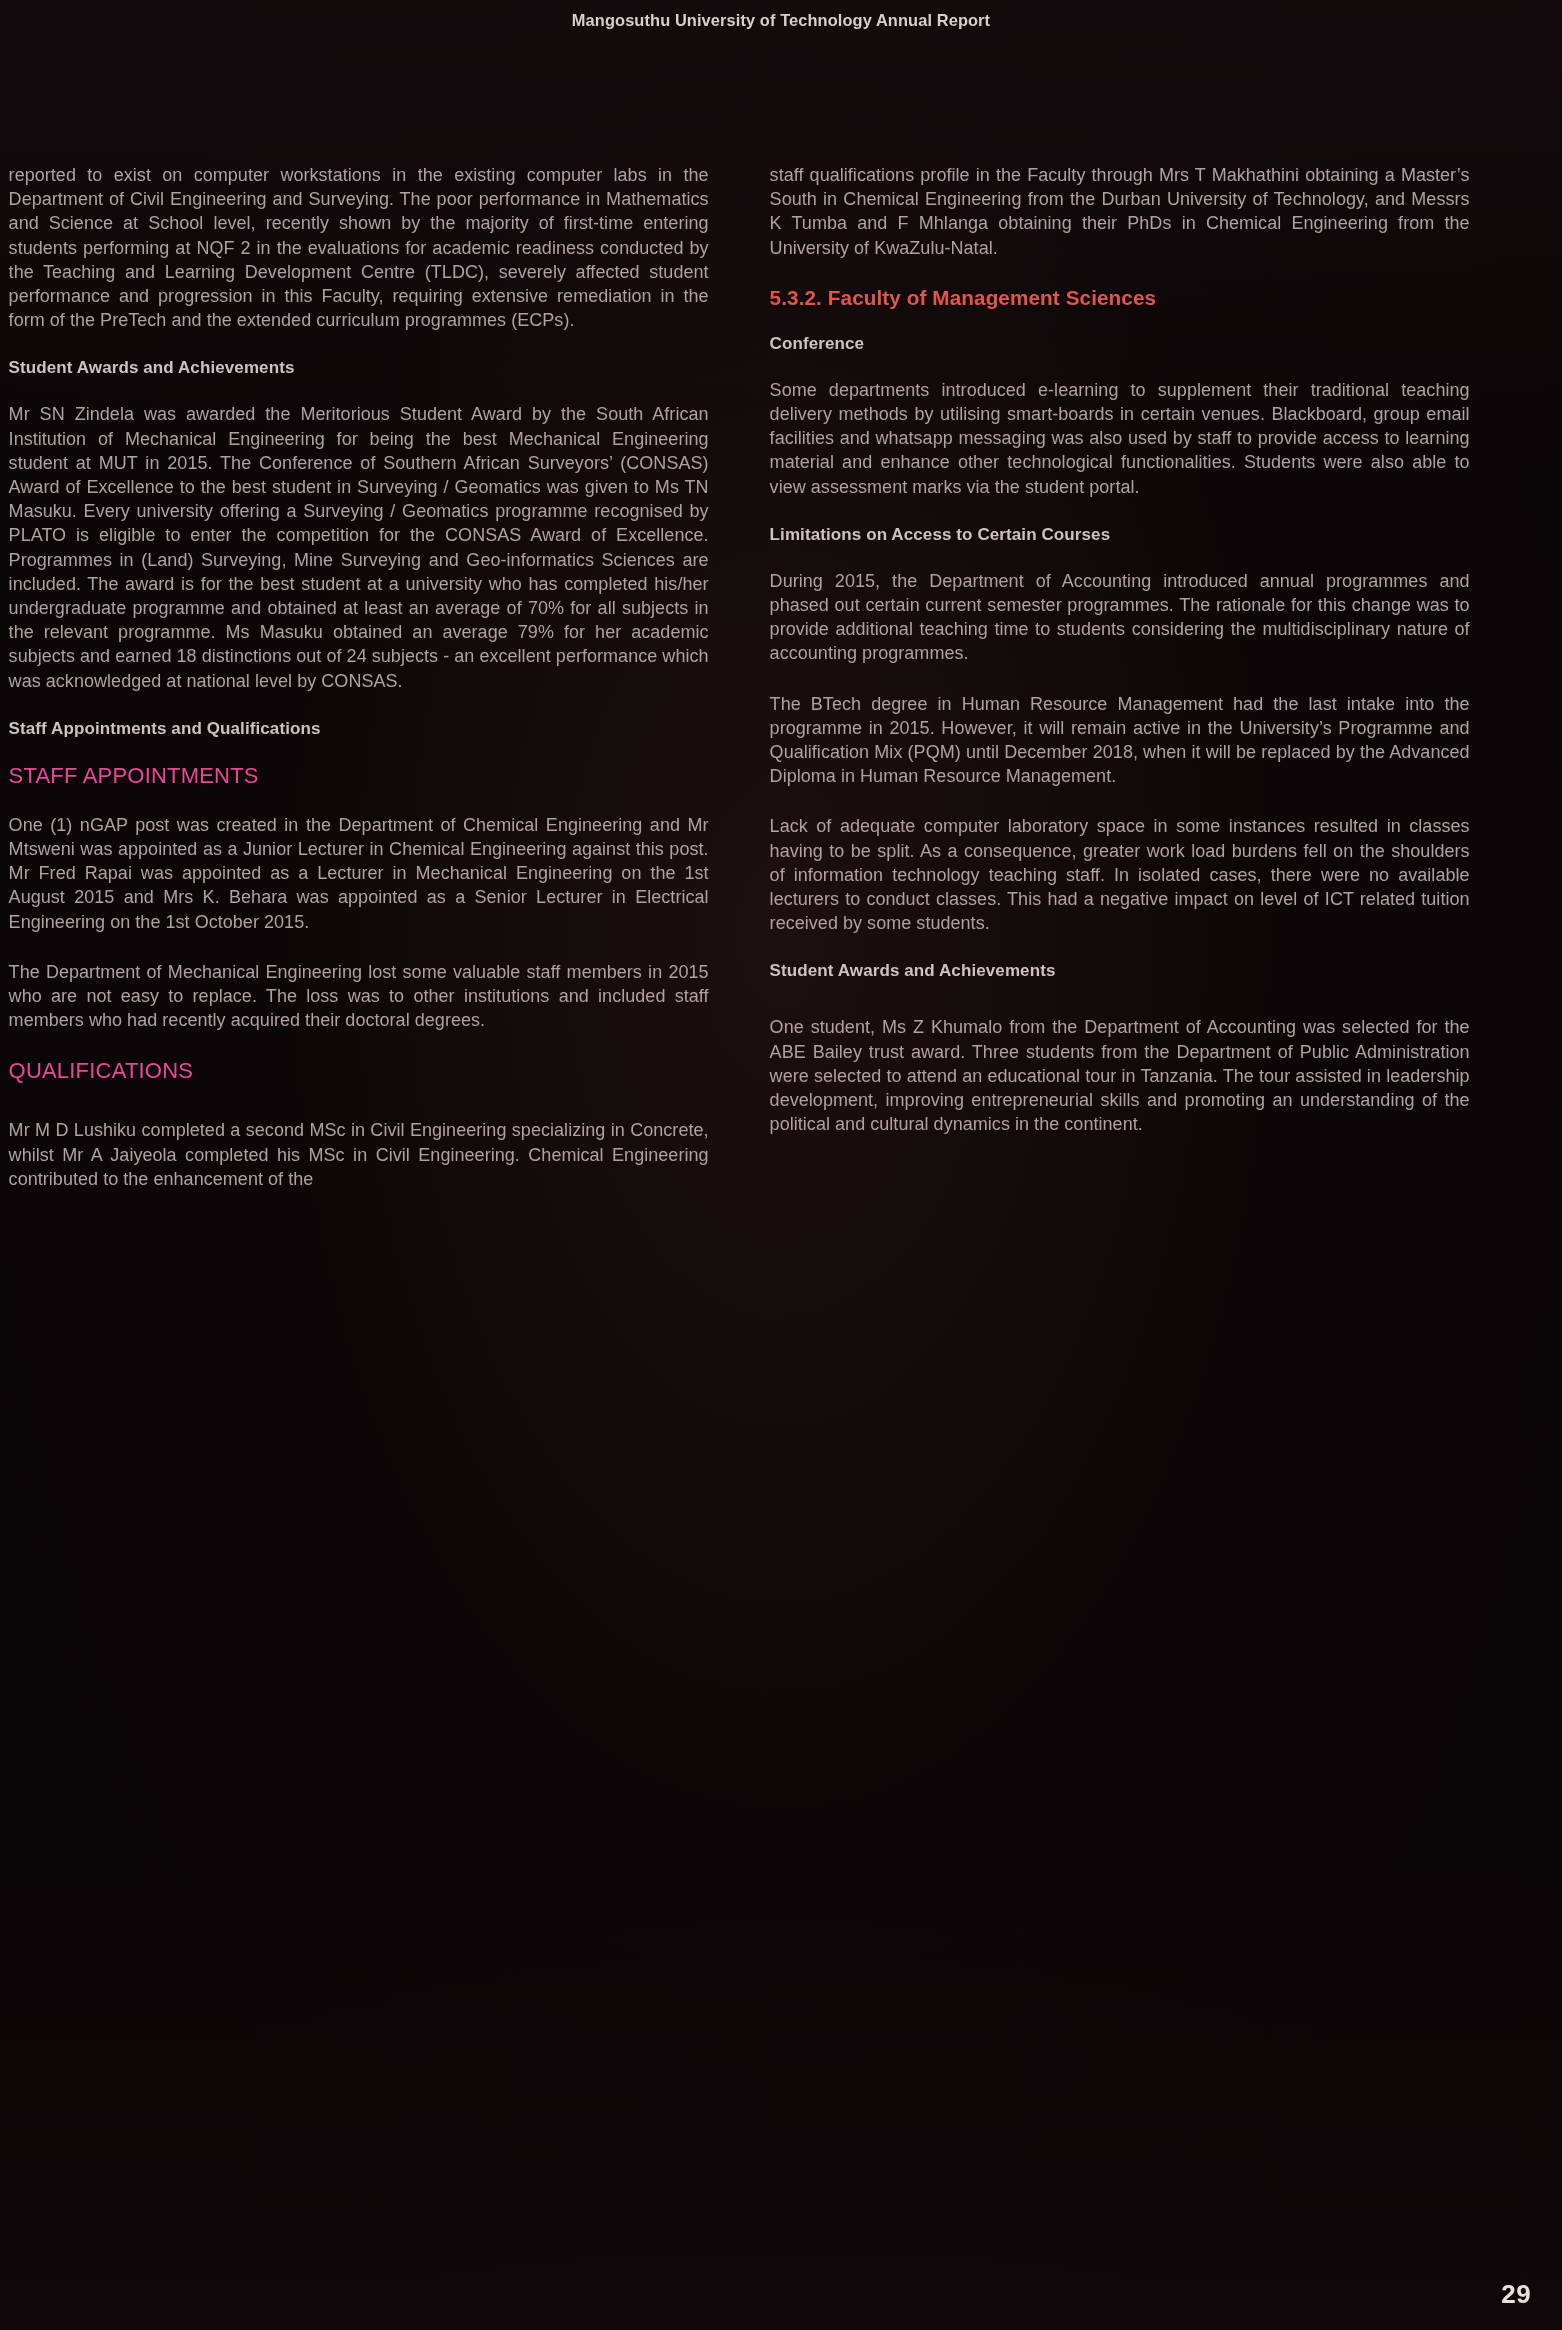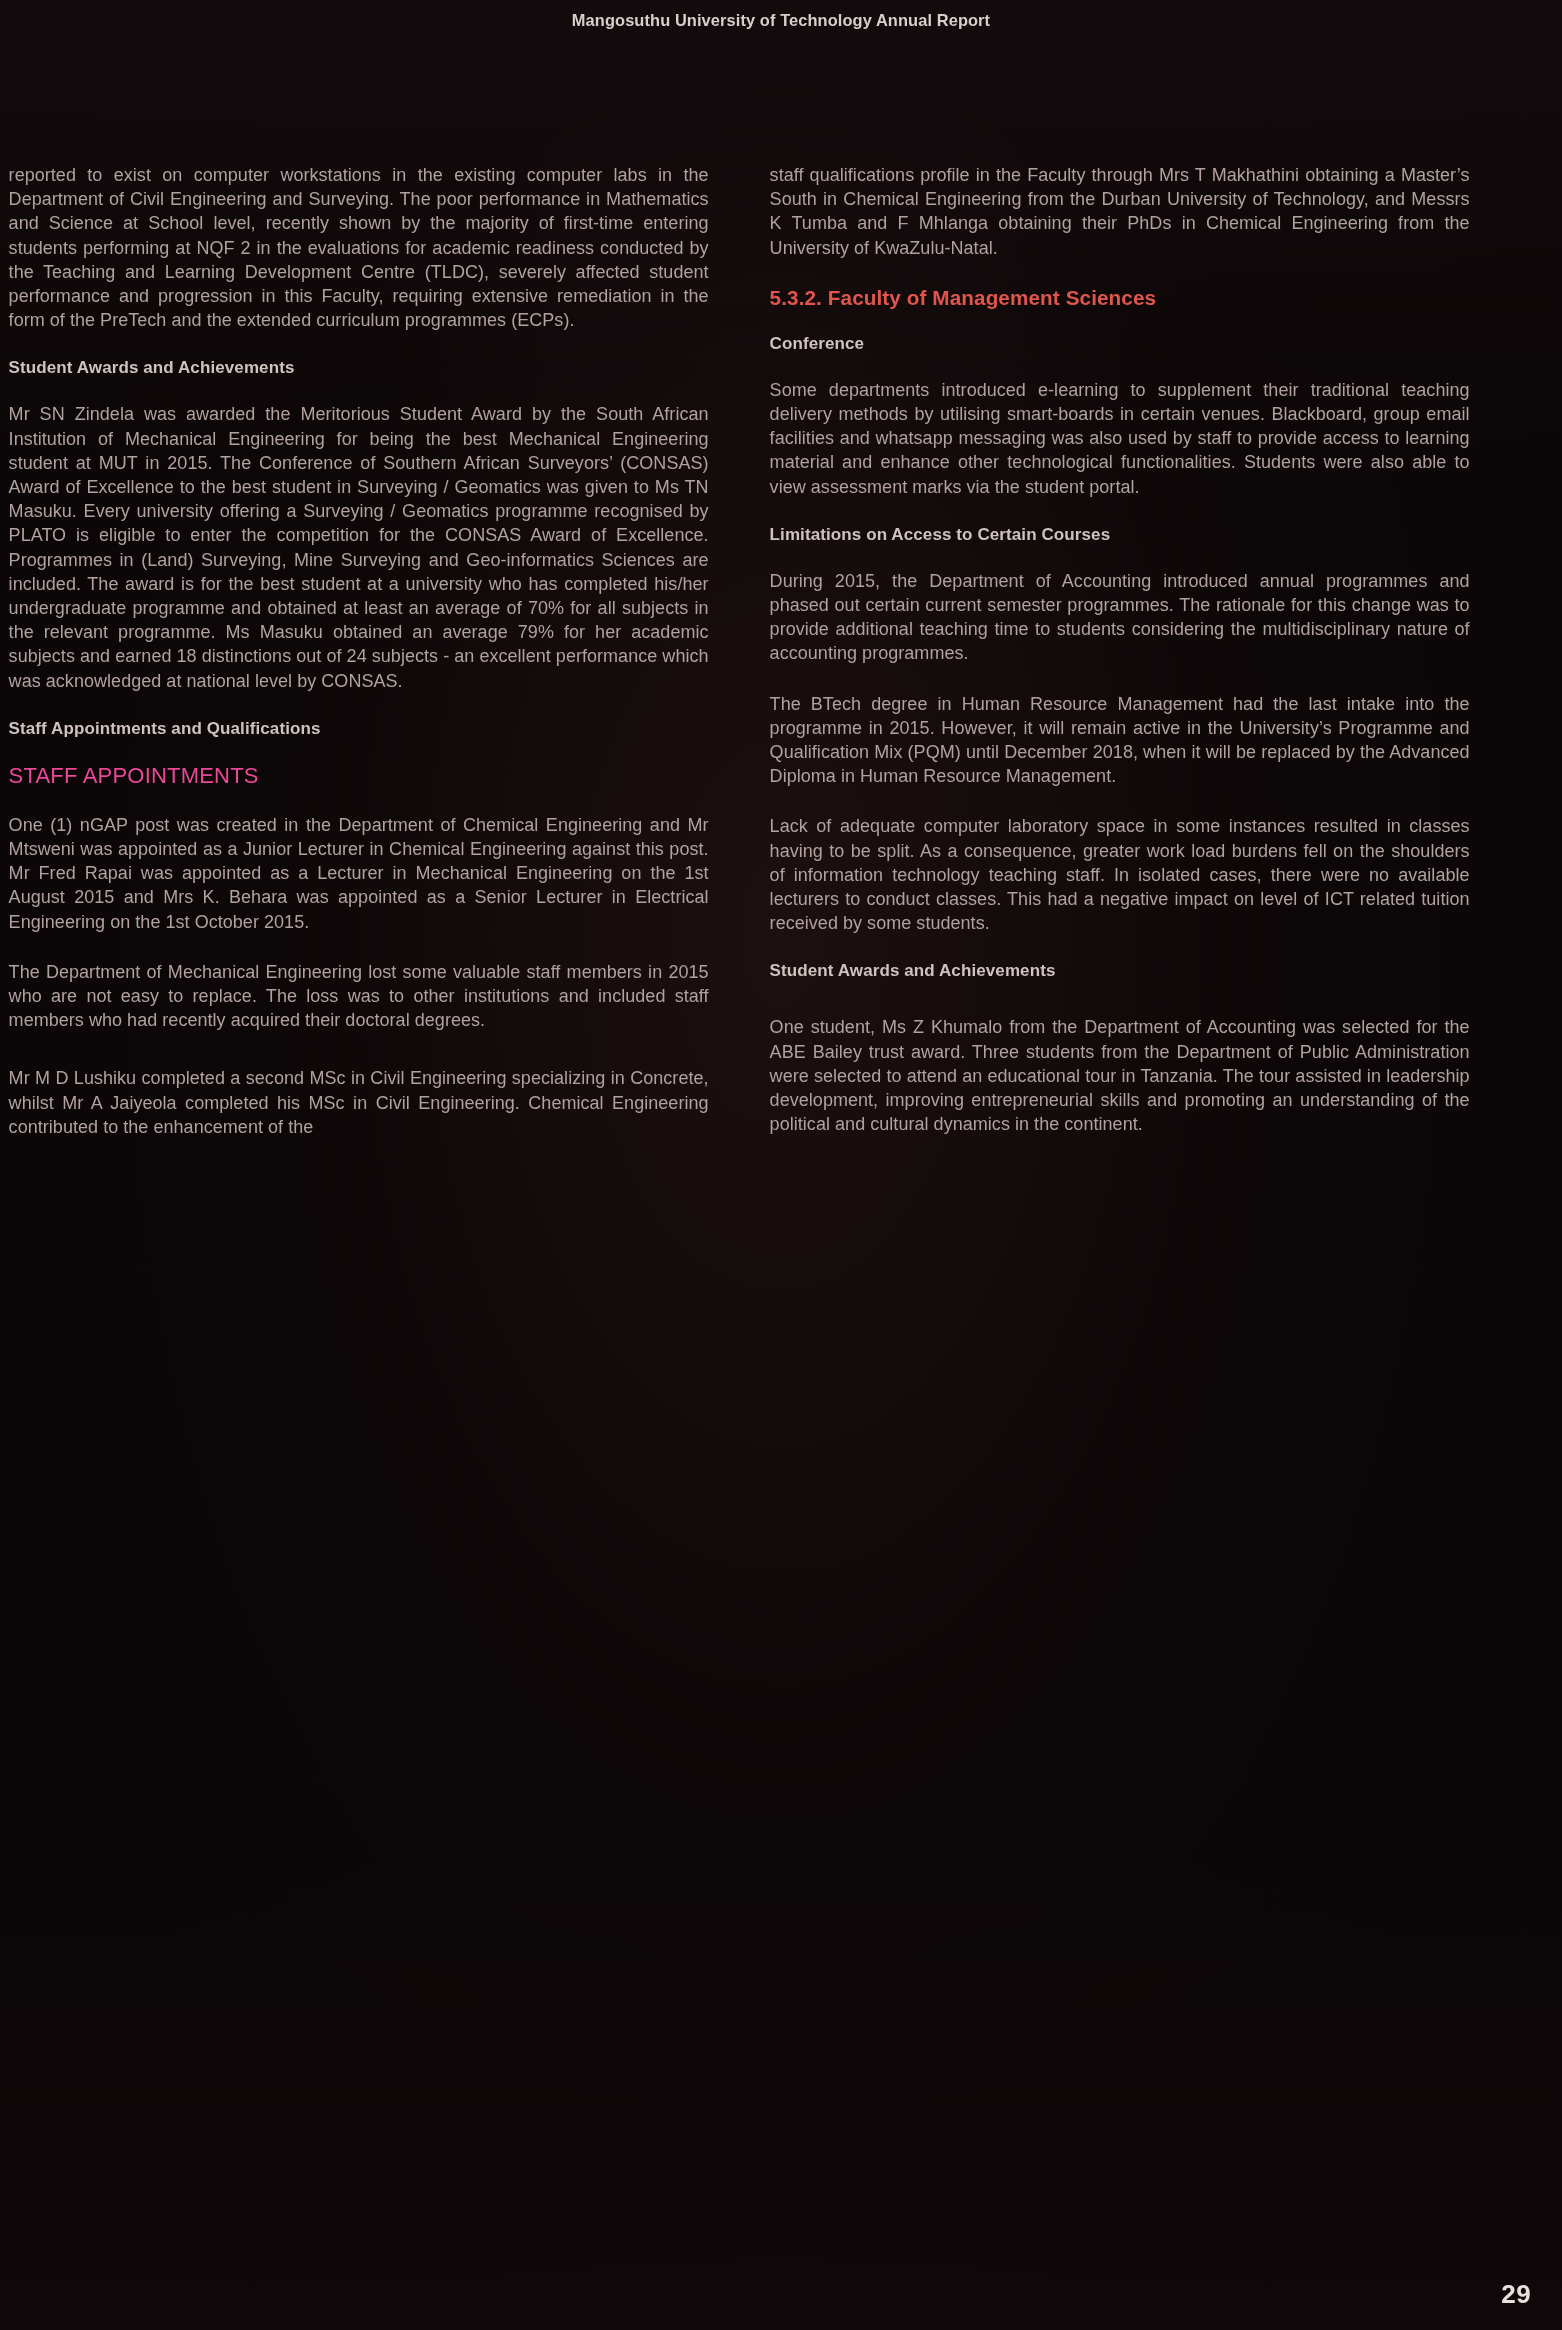--- a/index.html
+++ b/index.html
@@ -117,20 +117,21 @@
   <div class="columns">
 
     <div class="col col-left">
       <p>reported to exist on computer workstations in the existing computer labs in the Department of Civil Engineering and Surveying.  The poor performance in Mathematics and Science at School level, recently shown by the majority of first-time entering students performing at NQF 2 in the evaluations for academic readiness conducted by the Teaching and Learning Development Centre (TLDC), severely affected student performance and progression in this Faculty, requiring extensive remediation in the form of the PreTech and the extended curriculum programmes (ECPs).</p>
       <h3 class="sub">Student Awards and Achievements</h3>
       <p>Mr SN Zindela was awarded the Meritorious Student Award by the South African Institution of Mechanical Engineering for being the best Mechanical Engineering student at MUT in 2015. The Conference of Southern African Surveyors’ (CONSAS) Award of Excellence to the best student in Surveying / Geomatics was given to Ms TN Masuku. Every university offering a Surveying / Geomatics programme recognised by PLATO is eligible to enter the competition for the CONSAS Award of Excellence. Programmes in (Land) Surveying, Mine Surveying and Geo-informatics Sciences are included. The award is for the best student at a university who has completed his/her undergraduate programme and obtained at least an average of 70% for all subjects in the relevant programme. Ms Masuku obtained an average 79% for her academic subjects and earned 18 distinctions out of 24 subjects - an excellent performance which was acknowledged at national level by CONSAS.</p>
       <h3 class="sub">Staff Appointments and Qualifications</h3>
       <h2 class="caps">STAFF APPOINTMENTS</h2>
       <p>One (1) nGAP post was created in the Department of Chemical Engineering and Mr Mtsweni was appointed as a Junior Lecturer in Chemical Engineering against this post.  Mr Fred Rapai was appointed as a Lecturer in Mechanical Engineering on the 1st August 2015 and Mrs K. Behara was appointed as a Senior Lecturer in Electrical Engineering on the 1st October 2015.</p>
       <p>The Department of Mechanical Engineering lost some valuable staff members in 2015 who are not easy to replace. The loss was to other institutions and included staff members who had recently acquired their doctoral degrees.</p>
+      <h2 class="caps">QUALIFICATIONS</h2>
       <p class="last">Mr M D Lushiku completed a second MSc in Civil Engineering specializing in Concrete, whilst Mr A Jaiyeola completed his MSc in Civil Engineering. Chemical Engineering contributed to the enhancement of the</p>
     </div>
 
     <div class="col col-right">
       <p>staff qualifications profile in the Faculty through Mrs T Makhathini obtaining a Master’s South in Chemical Engineering from the Durban University of Technology, and Messrs K Tumba and F Mhlanga obtaining their PhDs in Chemical Engineering from the University of KwaZulu-Natal.</p>
       <h2 class="section">5.3.2. Faculty of Management Sciences</h2>
       <h3 class="sub">Conference</h3>
       <p>Some departments introduced e-learning to supplement their traditional teaching delivery methods by utilising smart-boards in certain venues. Blackboard, group email facilities and whatsapp messaging was also used by staff to provide access to learning material and enhance other technological functionalities. Students were also able to view assessment marks via the student portal.</p>
       <h3 class="sub">Limitations on Access to Certain Courses</h3>
       <p>During 2015, the Department of Accounting introduced annual programmes and phased out certain current semester programmes. The rationale for this change was to provide additional teaching time to students considering the multidisciplinary nature of accounting programmes.</p>

